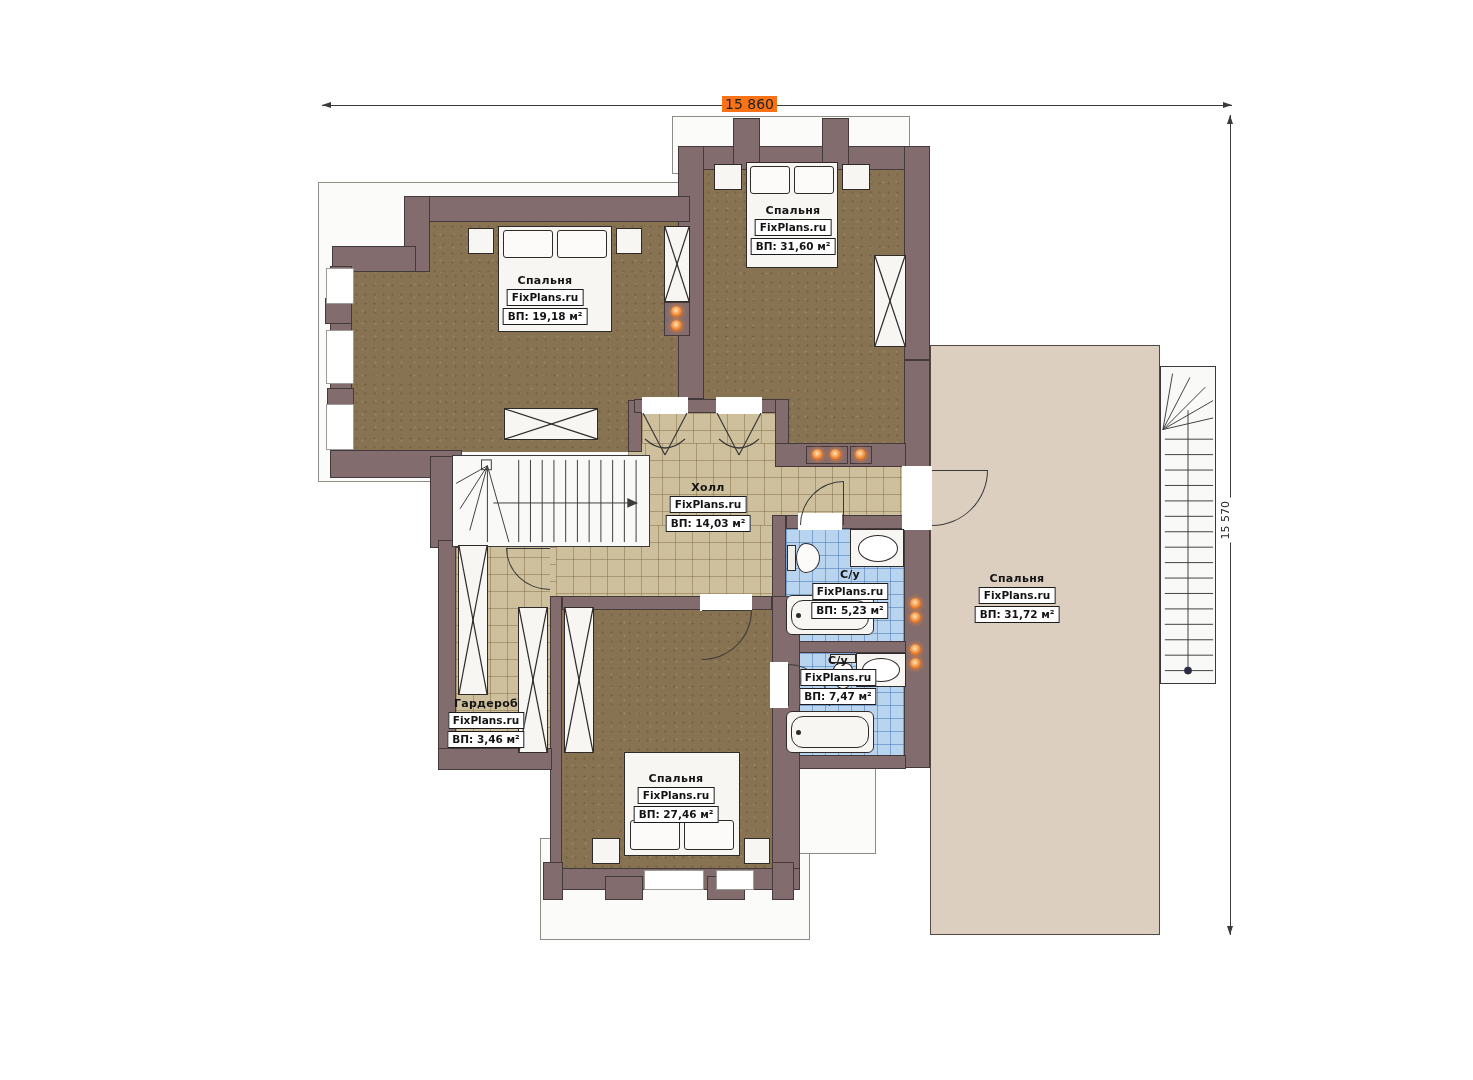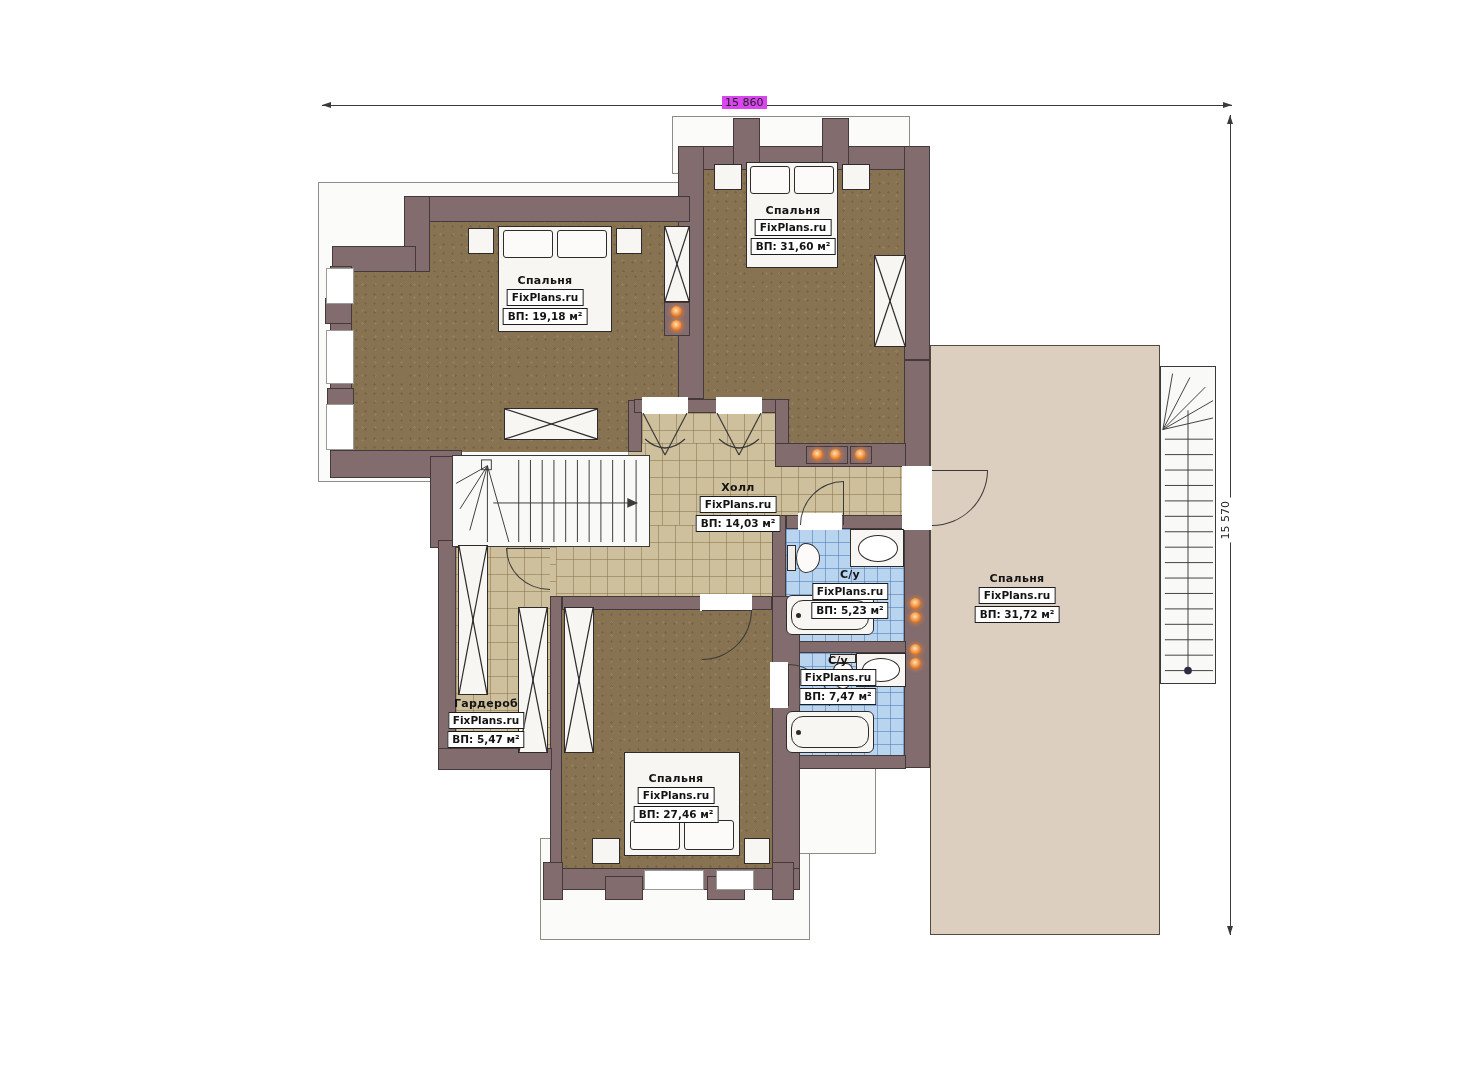--- a/index.html
+++ b/index.html
@@ -44,21 +44,21 @@
   .dot{position:absolute;border-radius:50%;z-index:25;
        background:radial-gradient(circle at 45% 40%,#ffe3b3 0%,#ef8632 55%,#c65f1e 85%);
        box-shadow:0 0 4px 1px rgba(239,134,50,.75)}
   .room-label{position:absolute;transform:translateX(-50%);display:flex;flex-direction:column;
        align-items:center;gap:2px;z-index:30}
   .room-name{font-size:11px;font-weight:bold;color:#141414;white-space:nowrap;letter-spacing:.3px}
   .room-box{font-size:10.5px;font-weight:bold;color:#141414;background:#fff;border:1.5px solid #1c1c1c;
        padding:0 4px;line-height:15px;white-space:nowrap}
   .dim-line-h{position:absolute;height:0;border-top:1px solid #3a3a3a;z-index:40}
   .dim-line-v{position:absolute;width:0;border-left:1px solid #3a3a3a;z-index:40}
-  .dim-label{position:absolute;font-size:11px;color:#222;background:#d946ef;padding:0 3px;white-space:nowrap;z-index:41}
+  .dim-label{position:absolute;font-size:14px;color:#222;background:#f97316;padding:0 3px;white-space:nowrap;z-index:41}
   .dim-label-v{position:absolute;font-size:11px;color:#222;background:#fff;padding:3px 0;white-space:nowrap;z-index:41;
        writing-mode:vertical-rl;transform:rotate(180deg)}
   .arr{position:absolute;width:0;height:0;z-index:41}
   .arr.left{border-top:3.5px solid transparent;border-bottom:3.5px solid transparent;border-right:9px solid #3a3a3a}
   .arr.right{border-top:3.5px solid transparent;border-bottom:3.5px solid transparent;border-left:9px solid #3a3a3a}
   .arr.up{border-left:3.5px solid transparent;border-right:3.5px solid transparent;border-bottom:9px solid #3a3a3a}
   .arr.down{border-left:3.5px solid transparent;border-right:3.5px solid transparent;border-top:9px solid #3a3a3a}
 </style>
 </head>
 <body>
@@ -299,39 +299,39 @@
   <div class="room-label" style="left:545px;top:274px">
     <div class="room-name">Спальня</div>
     <div class="room-box">FixPlans.ru</div>
     <div class="room-box">ВП: 19,18 м²</div>
   </div>
   <div class="room-label" style="left:793px;top:204px">
     <div class="room-name">Спальня</div>
     <div class="room-box">FixPlans.ru</div>
     <div class="room-box">ВП: 31,60 м²</div>
   </div>
-  <div class="room-label" style="left:738px;top:481px">
+  <div class="room-label" style="left:708px;top:481px">
     <div class="room-name">Холл</div>
     <div class="room-box">FixPlans.ru</div>
     <div class="room-box">ВП: 14,03 м²</div>
   </div>
   <div class="room-label" style="left:850px;top:568px">
     <div class="room-name">С/у</div>
     <div class="room-box">FixPlans.ru</div>
     <div class="room-box">ВП: 5,23 м²</div>
   </div>
   <div class="room-label" style="left:838px;top:654px">
     <div class="room-name">С/у</div>
     <div class="room-box">FixPlans.ru</div>
     <div class="room-box">ВП: 7,47 м²</div>
   </div>
   <div class="room-label" style="left:486px;top:697px">
     <div class="room-name">Гардероб</div>
     <div class="room-box">FixPlans.ru</div>
-    <div class="room-box">ВП: 5,47 м²</div>
+    <div class="room-box">ВП: 3,46 м²</div>
   </div>
   <div class="room-label" style="left:676px;top:772px">
     <div class="room-name">Спальня</div>
     <div class="room-box">FixPlans.ru</div>
     <div class="room-box">ВП: 27,46 м²</div>
   </div>
   <div class="room-label" style="left:1017px;top:572px">
     <div class="room-name">Спальня</div>
     <div class="room-box">FixPlans.ru</div>
     <div class="room-box">ВП: 31,72 м²</div>

